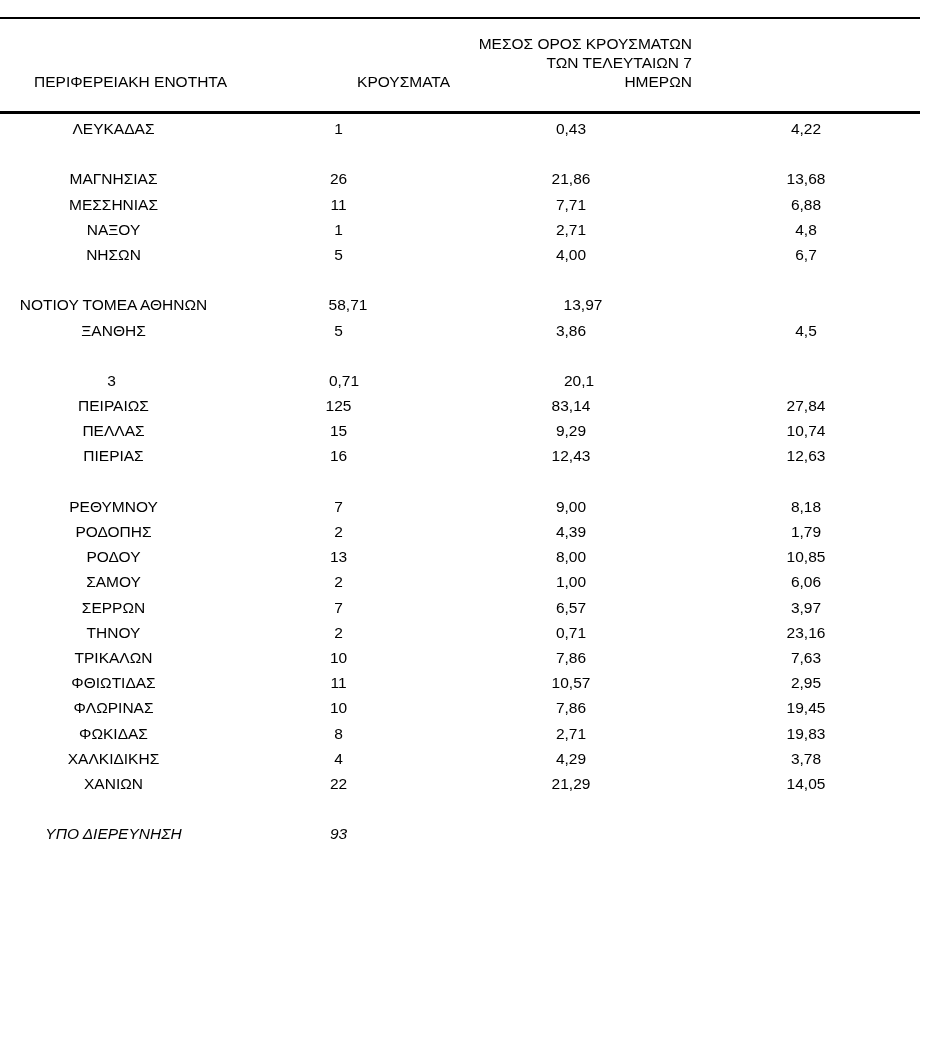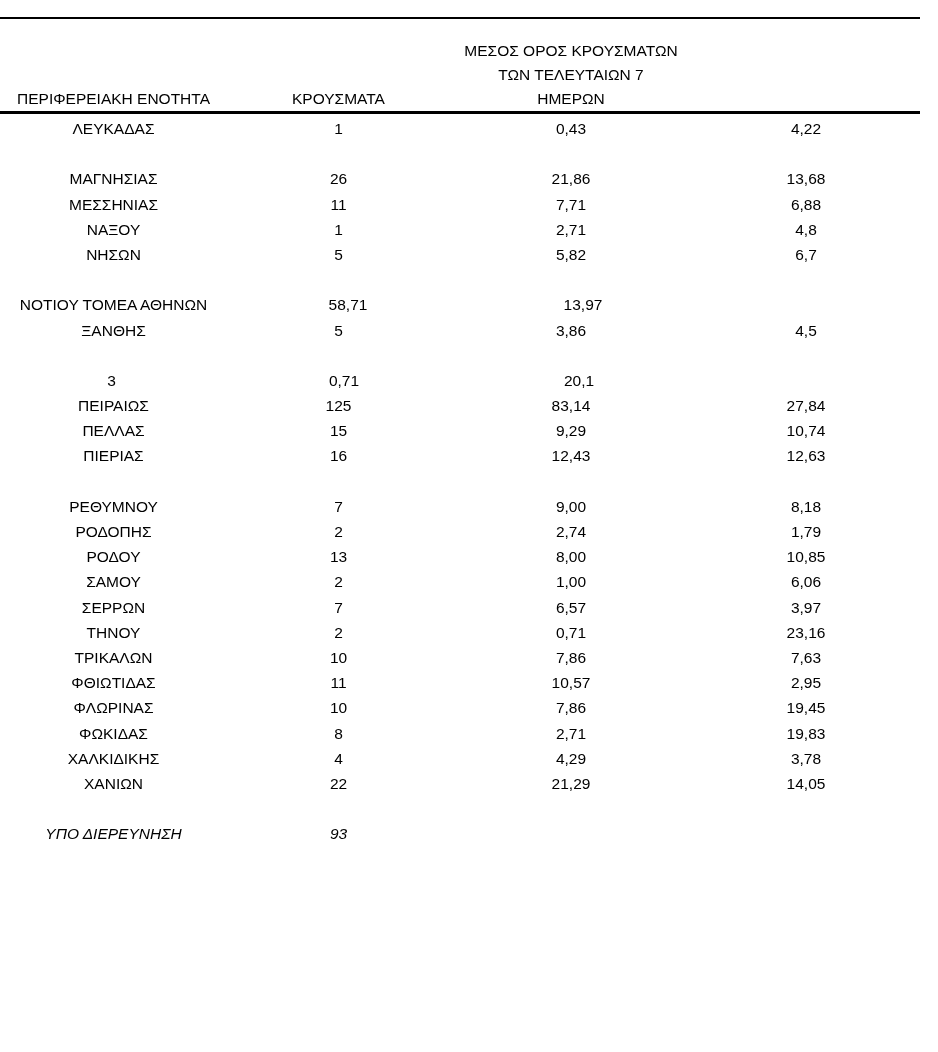--- a/index.html
+++ b/index.html
@@ -14,25 +14,25 @@
   }
   .rule { position:absolute; left:0; width:920px; background:#000000; }
   .rule-top { top:17px; height:2px; }
   .rule-header { top:111px; height:3px; }
   .thead {
     position:absolute; top:19px; left:0;
     width:920px; height:92px;
     display:flex; align-items:flex-end;
   }
   .hcell {
-    text-align:center;
+    text-align:right;
     white-space:pre-line;
     font-size:15.5px;
-    line-height:24px;
-    padding-bottom:0;
+    line-height:19px;
+    padding-bottom:20px;
   }
   .c1 { width:227px; }
   .c2 { width:223px; }
   .c3 { width:242px; }
   .c4 { width:228px; }
   .tbody { position:absolute; top:116px; left:0; width:920px; }
   .trow { display:flex; height:25.2px; }
   .cell {
     font-size:15.5px;
     line-height:25.2px;
@@ -80,21 +80,21 @@
       </div>
       <div class="trow">
         <div class="cell c1">ΝΑΞΟΥ</div>
         <div class="cell c2">1</div>
         <div class="cell c3">2,71</div>
         <div class="cell c4">4,8</div>
       </div>
       <div class="trow">
         <div class="cell c1">ΝΗΣΩΝ</div>
         <div class="cell c2">5</div>
-        <div class="cell c3">5,82</div>
+        <div class="cell c3">4,00</div>
         <div class="cell c4">6,7</div>
       </div>
       <div class="trow"></div>
       <div class="trow">
         <div class="cell c1">ΝΟΤΙΟΥ ΤΟΜΕΑ ΑΘΗΝΩΝ</div>
         <div class="cell c3">58,71</div>
         <div class="cell c4">13,97</div>
       </div>
       <div class="trow">
         <div class="cell c1">ΞΑΝΘΗΣ</div>
@@ -129,21 +129,21 @@
       <div class="trow"></div>
       <div class="trow">
         <div class="cell c1">ΡΕΘΥΜΝΟΥ</div>
         <div class="cell c2">7</div>
         <div class="cell c3">9,00</div>
         <div class="cell c4">8,18</div>
       </div>
       <div class="trow">
         <div class="cell c1">ΡΟΔΟΠΗΣ</div>
         <div class="cell c2">2</div>
-        <div class="cell c3">2,74</div>
+        <div class="cell c3">4,39</div>
         <div class="cell c4">1,79</div>
       </div>
       <div class="trow">
         <div class="cell c1">ΡΟΔΟΥ</div>
         <div class="cell c2">13</div>
         <div class="cell c3">8,00</div>
         <div class="cell c4">10,85</div>
       </div>
       <div class="trow">
         <div class="cell c1">ΣΑΜΟΥ</div>

